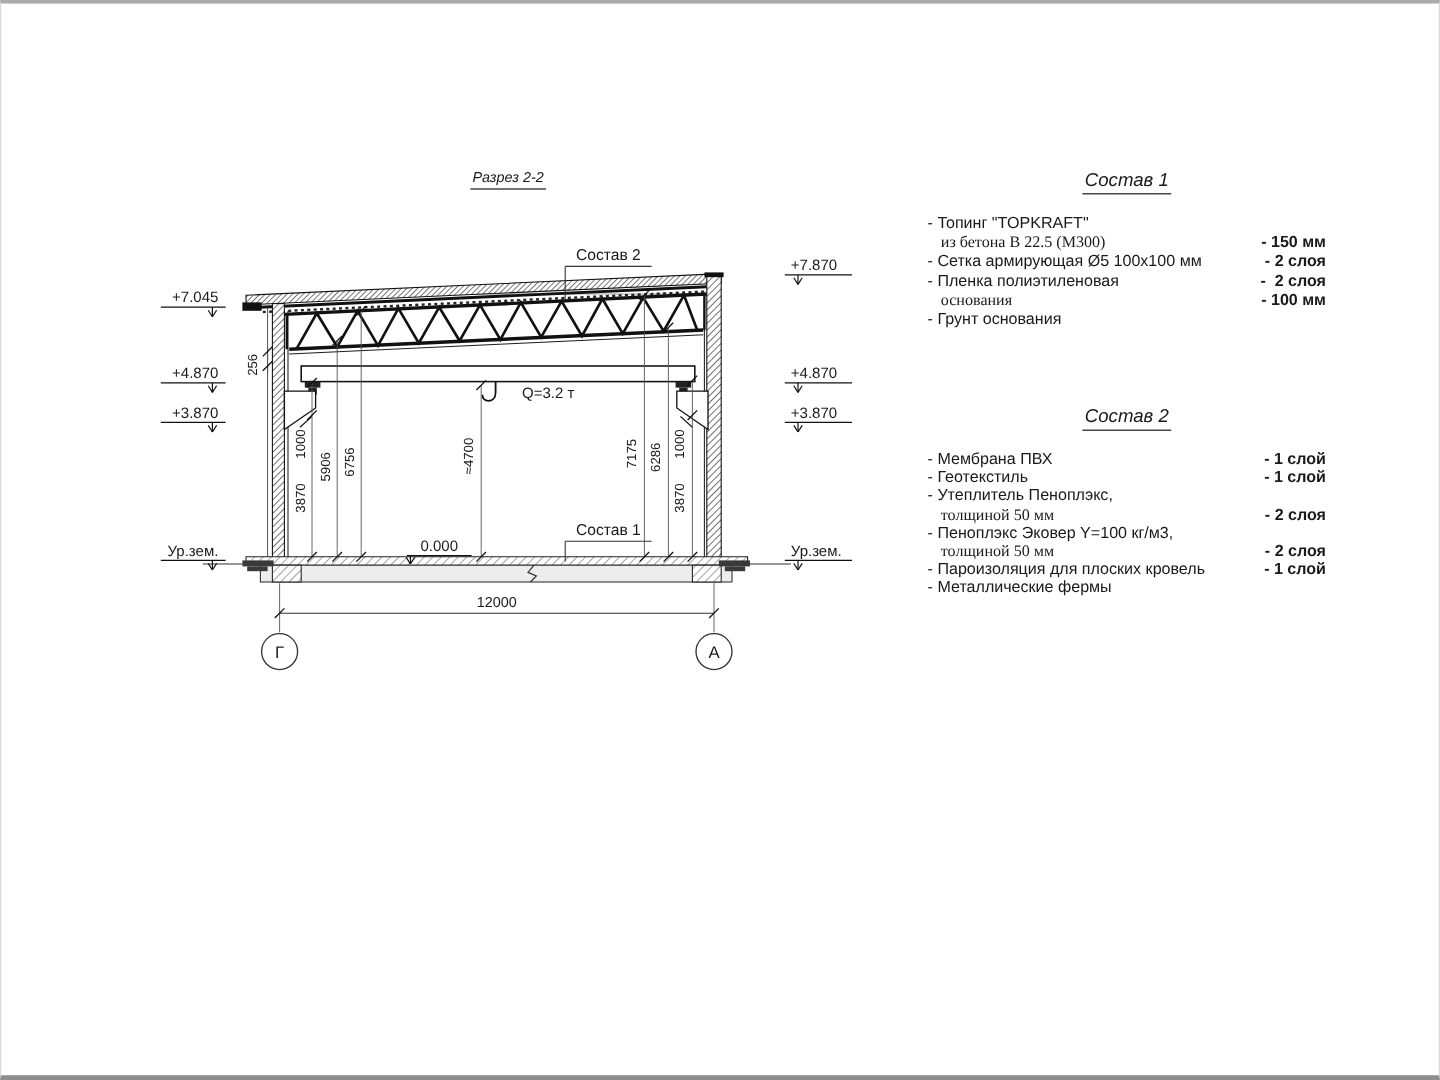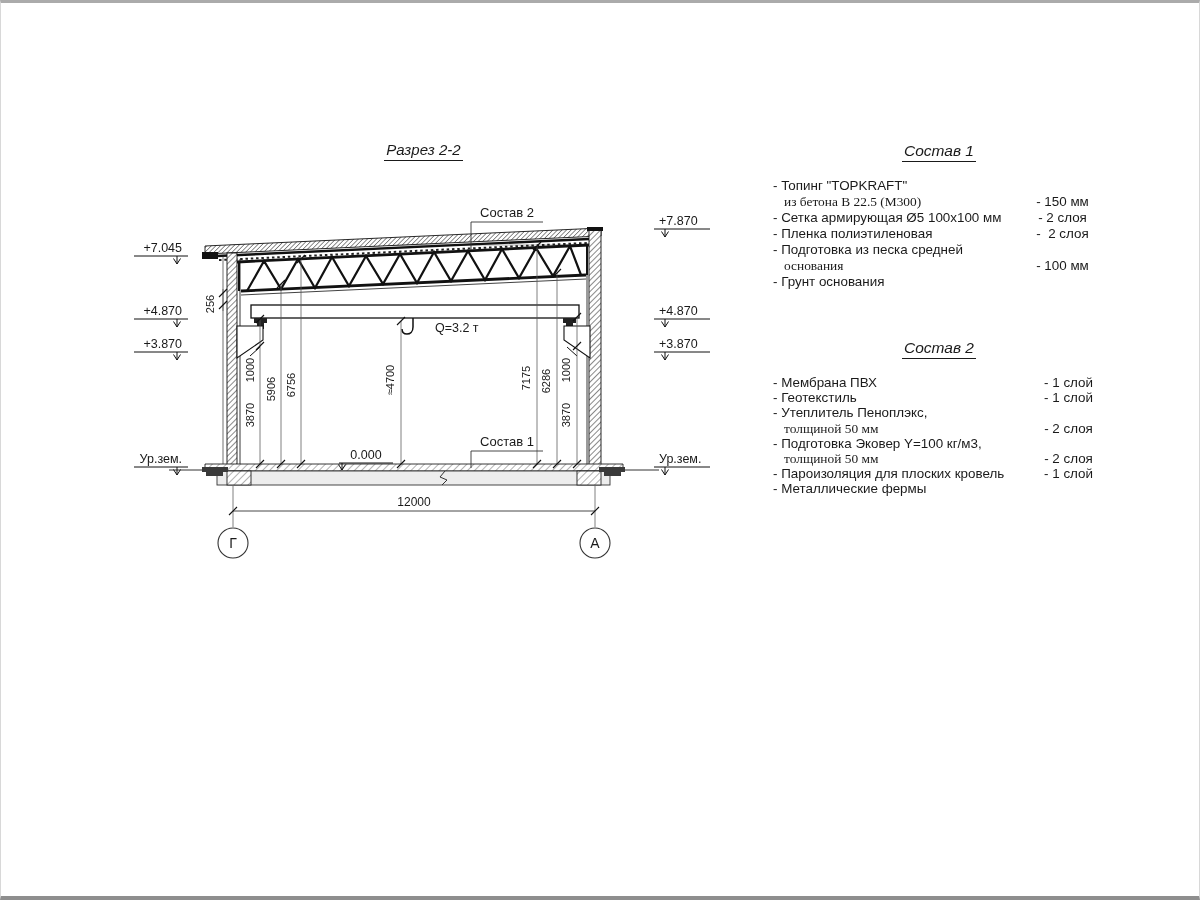--- a/index.html
+++ b/index.html
@@ -3,31 +3,31 @@
 <meta charset="utf-8">
 <style>
   html,body{margin:0;padding:0;background:#fff;}
   .sheet{position:relative;width:1200px;height:900px;background:#fff;box-sizing:border-box;
          border-top:3px solid #ababab;border-bottom:4px solid #8e8e8e;
          border-left:1px solid #d8d8d8;border-right:1px solid #d8d8d8;
          font-family:"Liberation Sans", sans-serif;color:#1a1a1a;overflow:hidden;}
   svg{position:absolute;left:0;top:0;}
   svg text{font-family:"Liberation Sans", sans-serif;fill:#1a1a1a;}
   .dwg-title{position:absolute;left:330px;top:138px;width:185px;text-align:center;
-             font-size:15px;font-style:italic;}
+             font-size:12px;font-style:italic;}
   .dwg-title span{border-bottom:1.4px solid #1a1a1a;padding:0 2px 2px 2px;}
   .spec{position:absolute;width:332px;}
   .spec-title{text-align:center;font-size:15.5px;font-style:italic;margin:0 0 18px 0;}
   .spec-title span{border-bottom:1.4px solid #1a1a1a;padding:0 2px 2px 2px;}
   .srow{display:flex;font-size:13.4px;white-space:pre;}
   .spec1 .srow{line-height:16px;}
   .spec2 .srow{line-height:15.2px;}
   .st{flex:1;}
   .st.ind{padding-left:11px;font-family:Liberation Serif, serif;}
-  .sv{text-align:center;}
+  .sv{text-align:right;font-weight:bold;}
   .spec1 .sv{width:85px;}
   .spec2 .sv{width:73px;}
 </style>
 </head>
 <body>
 
 <div class="sheet">
 
   <div class="dwg-title">
     <span>Разрез 2-2</span>
@@ -244,30 +244,29 @@
       <line x1="470" y1="448" x2="470" y2="465" stroke="#333" stroke-width="0.9"></line>
     </g>
   </svg>
 
   <div class="spec spec1" style="left:772px;top:139px;">
     <div class="spec-title"><span>Состав 1</span></div>
     <div class="srow"><span class="st">- Топинг "TOPKRAFT"</span><span class="sv"></span></div>
     <div class="srow"><span class="st ind">из бетона В 22.5 (М300)</span><span class="sv">- 150 мм</span></div>
     <div class="srow"><span class="st">- Сетка армирующая Ø5 100x100 мм</span><span class="sv">- 2 слоя</span></div>
     <div class="srow"><span class="st">- Пленка полиэтиленовая</span><span class="sv">-  2 слоя</span></div>
-    <div class="srow"><span class="st">- Подготовка из песка средней</span><span class="sv"></span></div>
     <div class="srow"><span class="st ind">основания</span><span class="sv">- 100 мм</span></div>
     <div class="srow"><span class="st">- Грунт основания</span><span class="sv"></span></div>
   </div>
 
   <div class="spec spec2" style="left:772px;top:336px;">
     <div class="spec-title"><span>Состав 2</span></div>
     <div class="srow"><span class="st">- Мембрана ПВХ</span><span class="sv">- 1 слой</span></div>
     <div class="srow"><span class="st">- Геотекстиль</span><span class="sv">- 1 слой</span></div>
     <div class="srow"><span class="st">- Утеплитель Пеноплэкс,</span><span class="sv"></span></div>
     <div class="srow"><span class="st ind">толщиной 50 мм</span><span class="sv">- 2 слоя</span></div>
-    <div class="srow"><span class="st">- Подготовка Эковер Y=100 кг/м3,</span><span class="sv"></span></div>
+    <div class="srow"><span class="st">- Пеноплэкс Эковер Y=100 кг/м3,</span><span class="sv"></span></div>
     <div class="srow"><span class="st ind">толщиной 50 мм</span><span class="sv">- 2 слоя</span></div>
     <div class="srow"><span class="st">- Пароизоляция для плоских кровель</span><span class="sv">- 1 слой</span></div>
     <div class="srow"><span class="st">- Металлические фермы</span><span class="sv"></span></div>
   </div>
 
 </div>
 
 </body></html>

